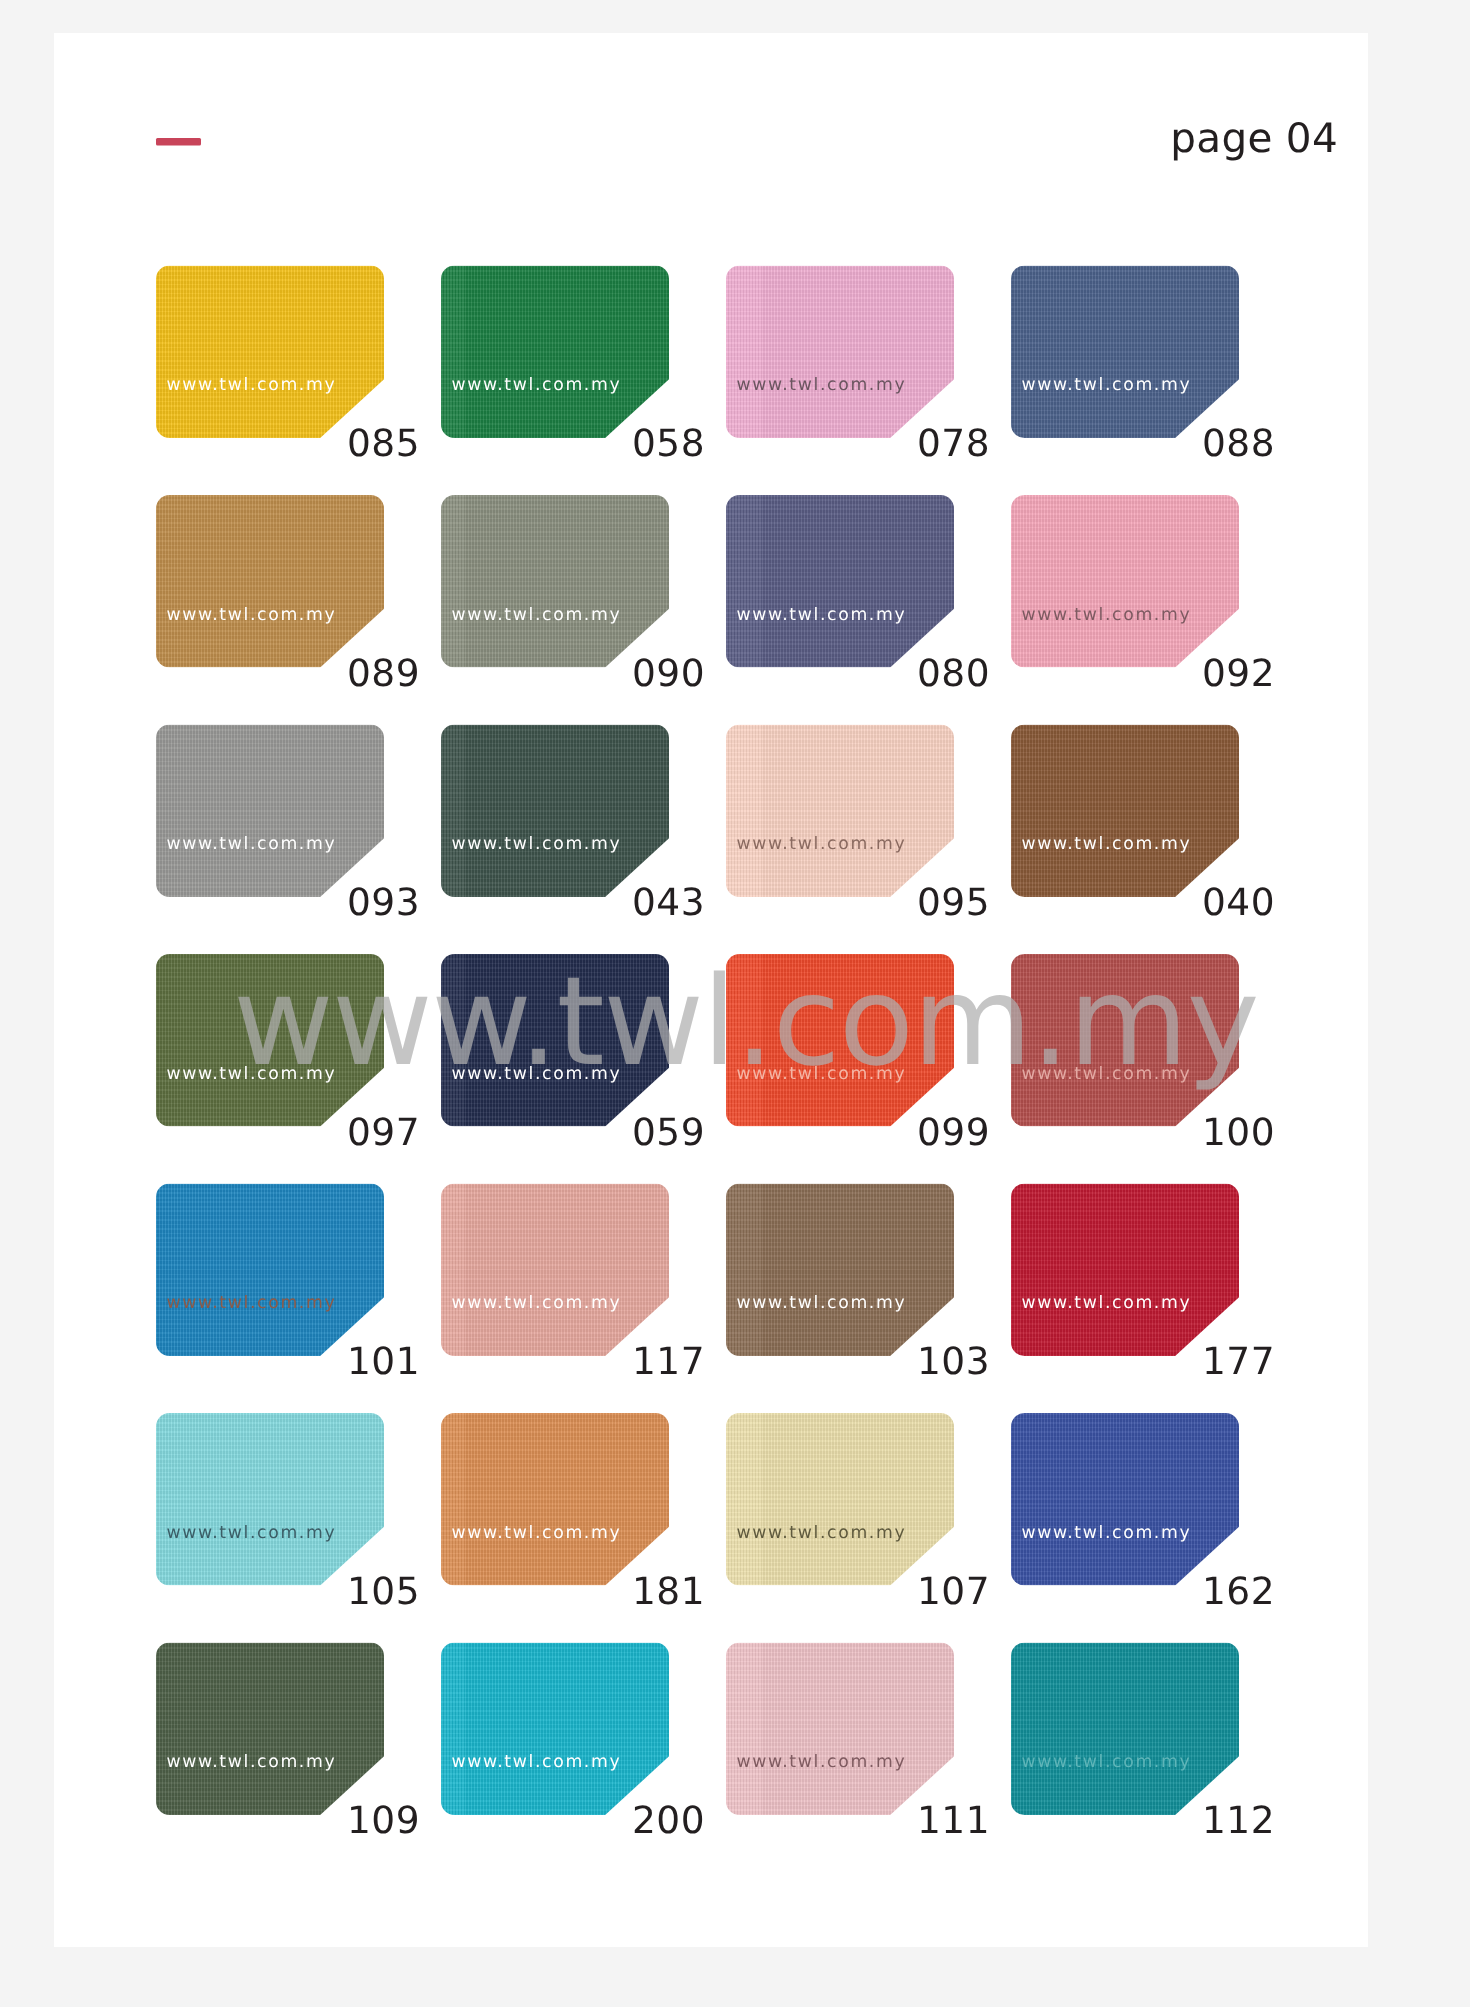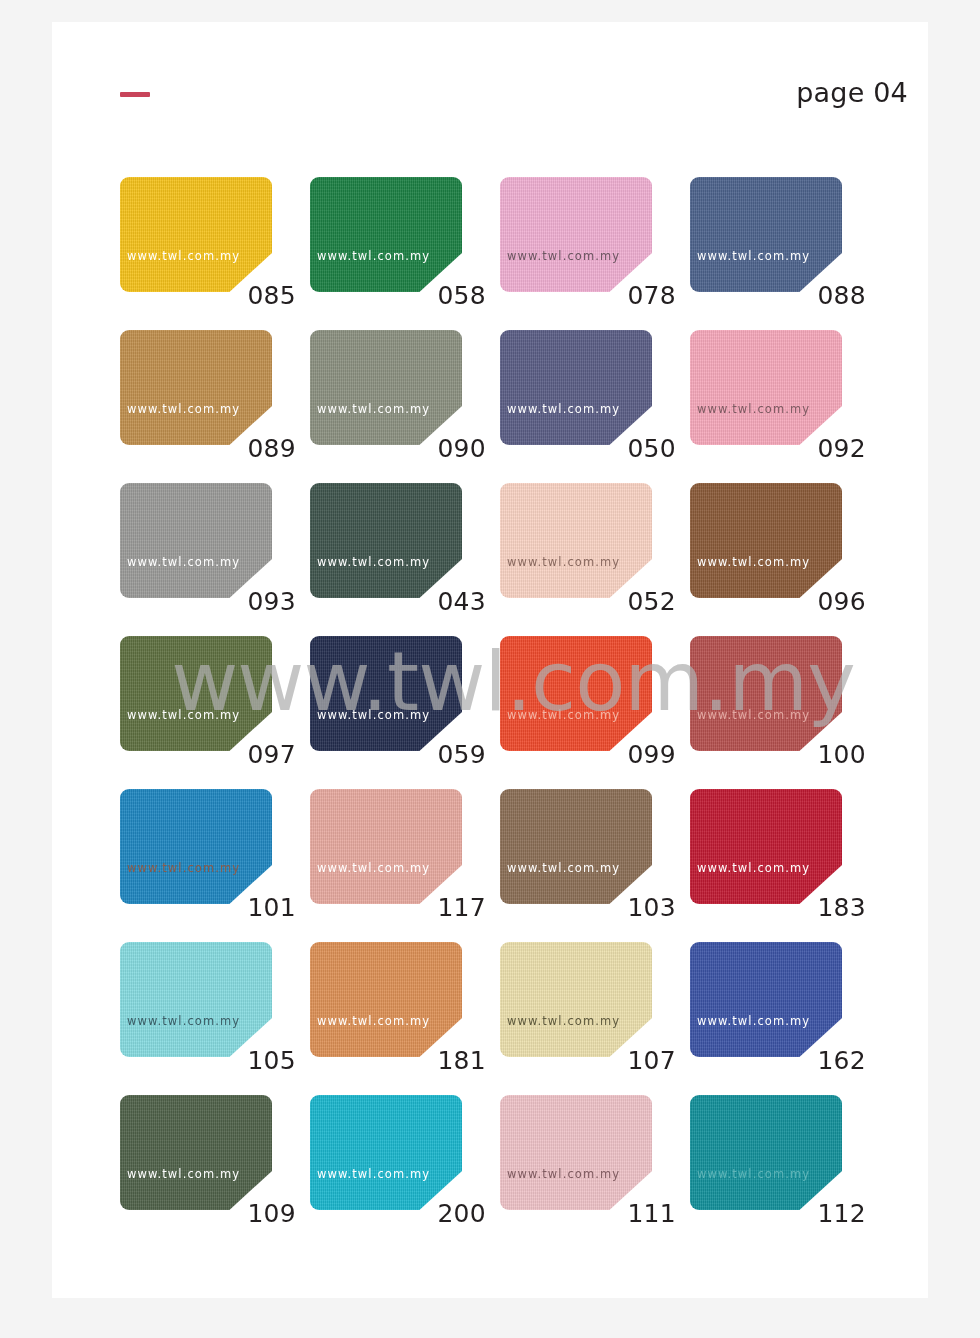--- a/index.html
+++ b/index.html
@@ -9,21 +9,21 @@
   body {
     width: 980px;
     height: 1338px;
     background: #f4f4f4;
     font-family: "Liberation Sans", sans-serif;
     overflow: hidden;
   }
 
   #page {
     position: absolute;
-    left: 52px;
+    left: 36px;
     top: 22px;
     width: 876px;
     height: 1276px;
     background: #ffffff;
   }
 
   
   #header {
     position: absolute;
     left: 0;
@@ -176,21 +176,21 @@
         <div class="cell">
           <div class="swatch" style="background: rgb(139, 144, 128);">
             <div class="swatch-mark" style="color: rgb(255, 255, 255);">www.twl.com.my</div>
           </div>
           <div class="code">090</div>
         </div>
         <div class="cell">
           <div class="swatch" style="background: rgb(90, 93, 133);">
             <div class="swatch-mark" style="color: rgb(255, 255, 255);">www.twl.com.my</div>
           </div>
-          <div class="code">050</div>
+          <div class="code">080</div>
         </div>
         <div class="cell">
           <div class="swatch" style="background: rgb(247, 168, 187);">
             <div class="swatch-mark" style="color: rgb(125, 90, 97);">www.twl.com.my</div>
           </div>
           <div class="code">092</div>
         </div>
       </div>
       <div class="grid-row">
         <div class="cell">
@@ -202,27 +202,27 @@
         <div class="cell">
           <div class="swatch" style="background: rgb(62, 84, 76);">
             <div class="swatch-mark" style="color: rgb(255, 255, 255);">www.twl.com.my</div>
           </div>
           <div class="code">043</div>
         </div>
         <div class="cell">
           <div class="swatch" style="background: rgb(250, 211, 196);">
             <div class="swatch-mark" style="color: rgb(138, 106, 96);">www.twl.com.my</div>
           </div>
-          <div class="code">052</div>
+          <div class="code">095</div>
         </div>
         <div class="cell">
           <div class="swatch" style="background: rgb(138, 90, 56);">
             <div class="swatch-mark" style="color: rgb(255, 255, 255);">www.twl.com.my</div>
           </div>
-          <div class="code">096</div>
+          <div class="code">040</div>
         </div>
       </div>
       <div class="grid-row">
         <div class="cell">
           <div class="swatch" style="background: rgb(94, 112, 64);">
             <div class="swatch-mark" style="color: rgb(255, 255, 255);">www.twl.com.my</div>
           </div>
           <div class="code">097</div>
         </div>
         <div class="cell">
@@ -260,21 +260,21 @@
         <div class="cell">
           <div class="swatch" style="background: rgb(139, 110, 85);">
             <div class="swatch-mark" style="color: rgb(255, 255, 255);">www.twl.com.my</div>
           </div>
           <div class="code">103</div>
         </div>
         <div class="cell">
           <div class="swatch" style="background: rgb(192, 25, 50);">
             <div class="swatch-mark" style="color: rgb(255, 255, 255);">www.twl.com.my</div>
           </div>
-          <div class="code">183</div>
+          <div class="code">177</div>
         </div>
       </div>
       <div class="grid-row">
         <div class="cell">
           <div class="swatch" style="background: rgb(134, 219, 224);">
             <div class="swatch-mark" style="color: rgb(59, 93, 102);">www.twl.com.my</div>
           </div>
           <div class="code">105</div>
         </div>
         <div class="cell">

